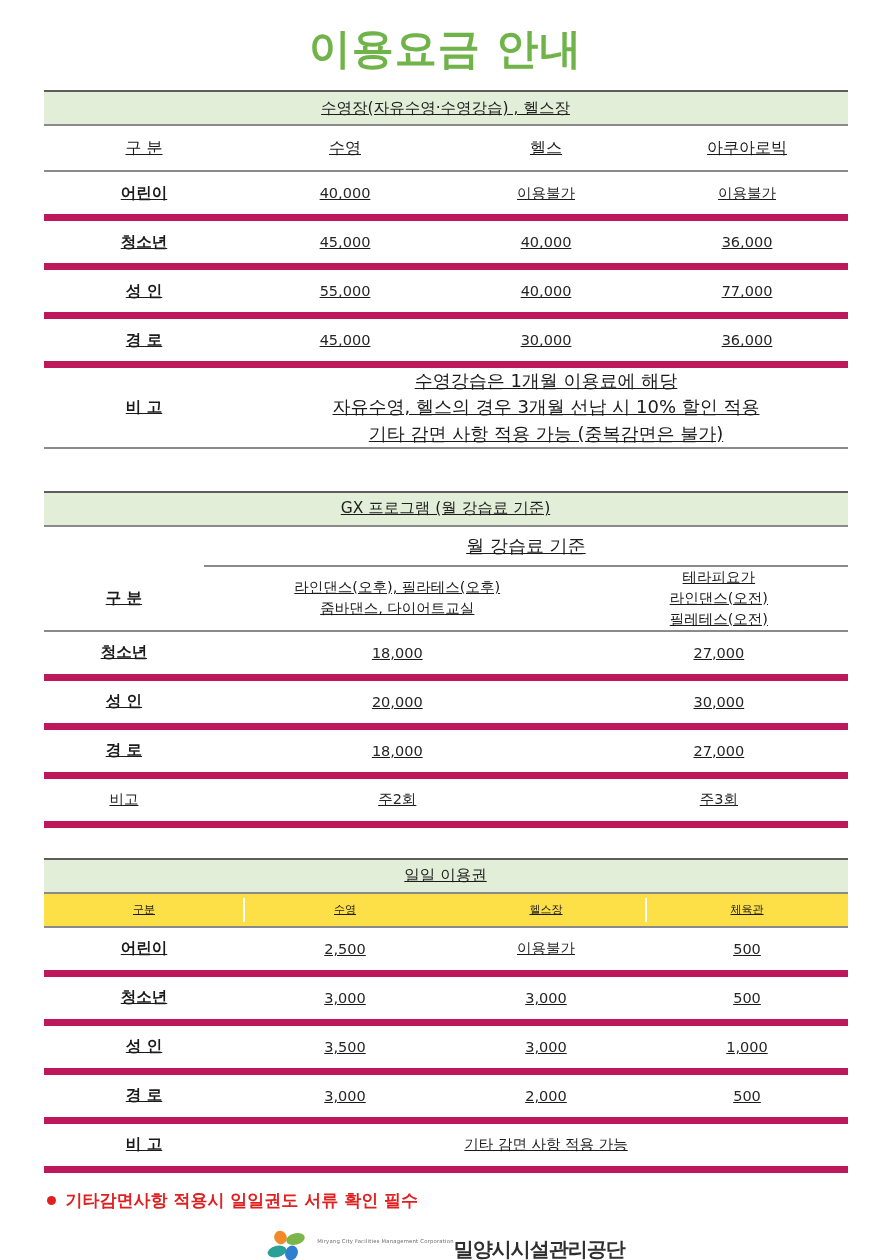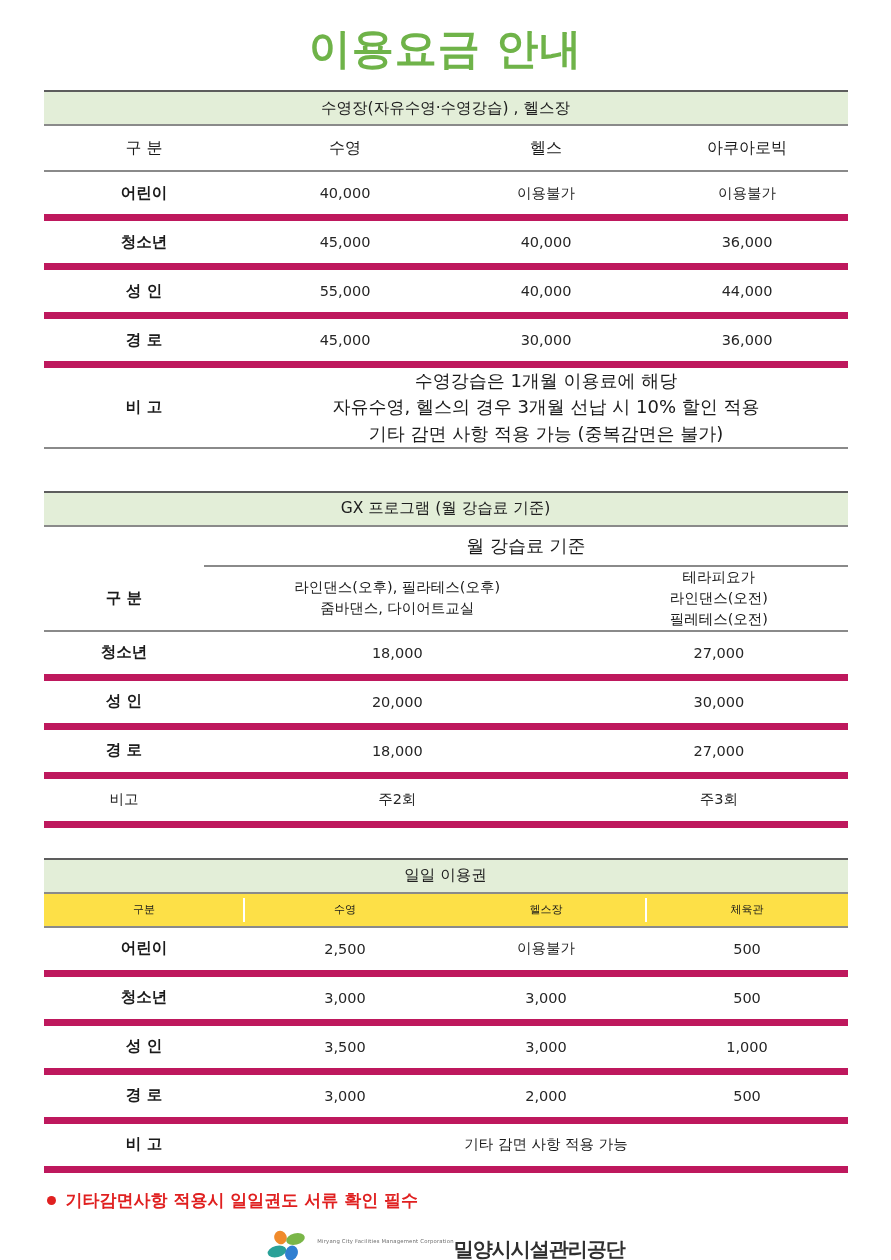--- a/index.html
+++ b/index.html
@@ -31,20 +31,21 @@
     letter-spacing: 1px;
     padding-top: 24px;
     padding-bottom: 16px;
     line-height: 1.2;
   }
 
   
   .tbl-wrap {
     width: 804px;
     margin: 0 auto;
+    text-decoration: underline;
   }
   table.t {
     width: 100%;
     border-collapse: collapse;
     table-layout: fixed;
   }
   table.t td, table.t th {
     padding: 0;
     text-align: center;
     vertical-align: middle;
@@ -223,21 +224,21 @@
         <tr class="drow">
           <td class="lbl">청소년</td>
           <td class="num">45,000</td>
           <td class="num">40,000</td>
           <td class="num">36,000</td>
         </tr>
         <tr class="drow">
           <td class="lbl">성  인</td>
           <td class="num">55,000</td>
           <td class="num">40,000</td>
-          <td class="num">44,000</td>
+          <td class="num">77,000</td>
         </tr>
         <tr class="drow">
           <td class="lbl">경  로</td>
           <td class="num">45,000</td>
           <td class="num">30,000</td>
           <td class="num">36,000</td>
         </tr>
 
         <tr class="noterow">
           <td class="lbl">비  고</td>

